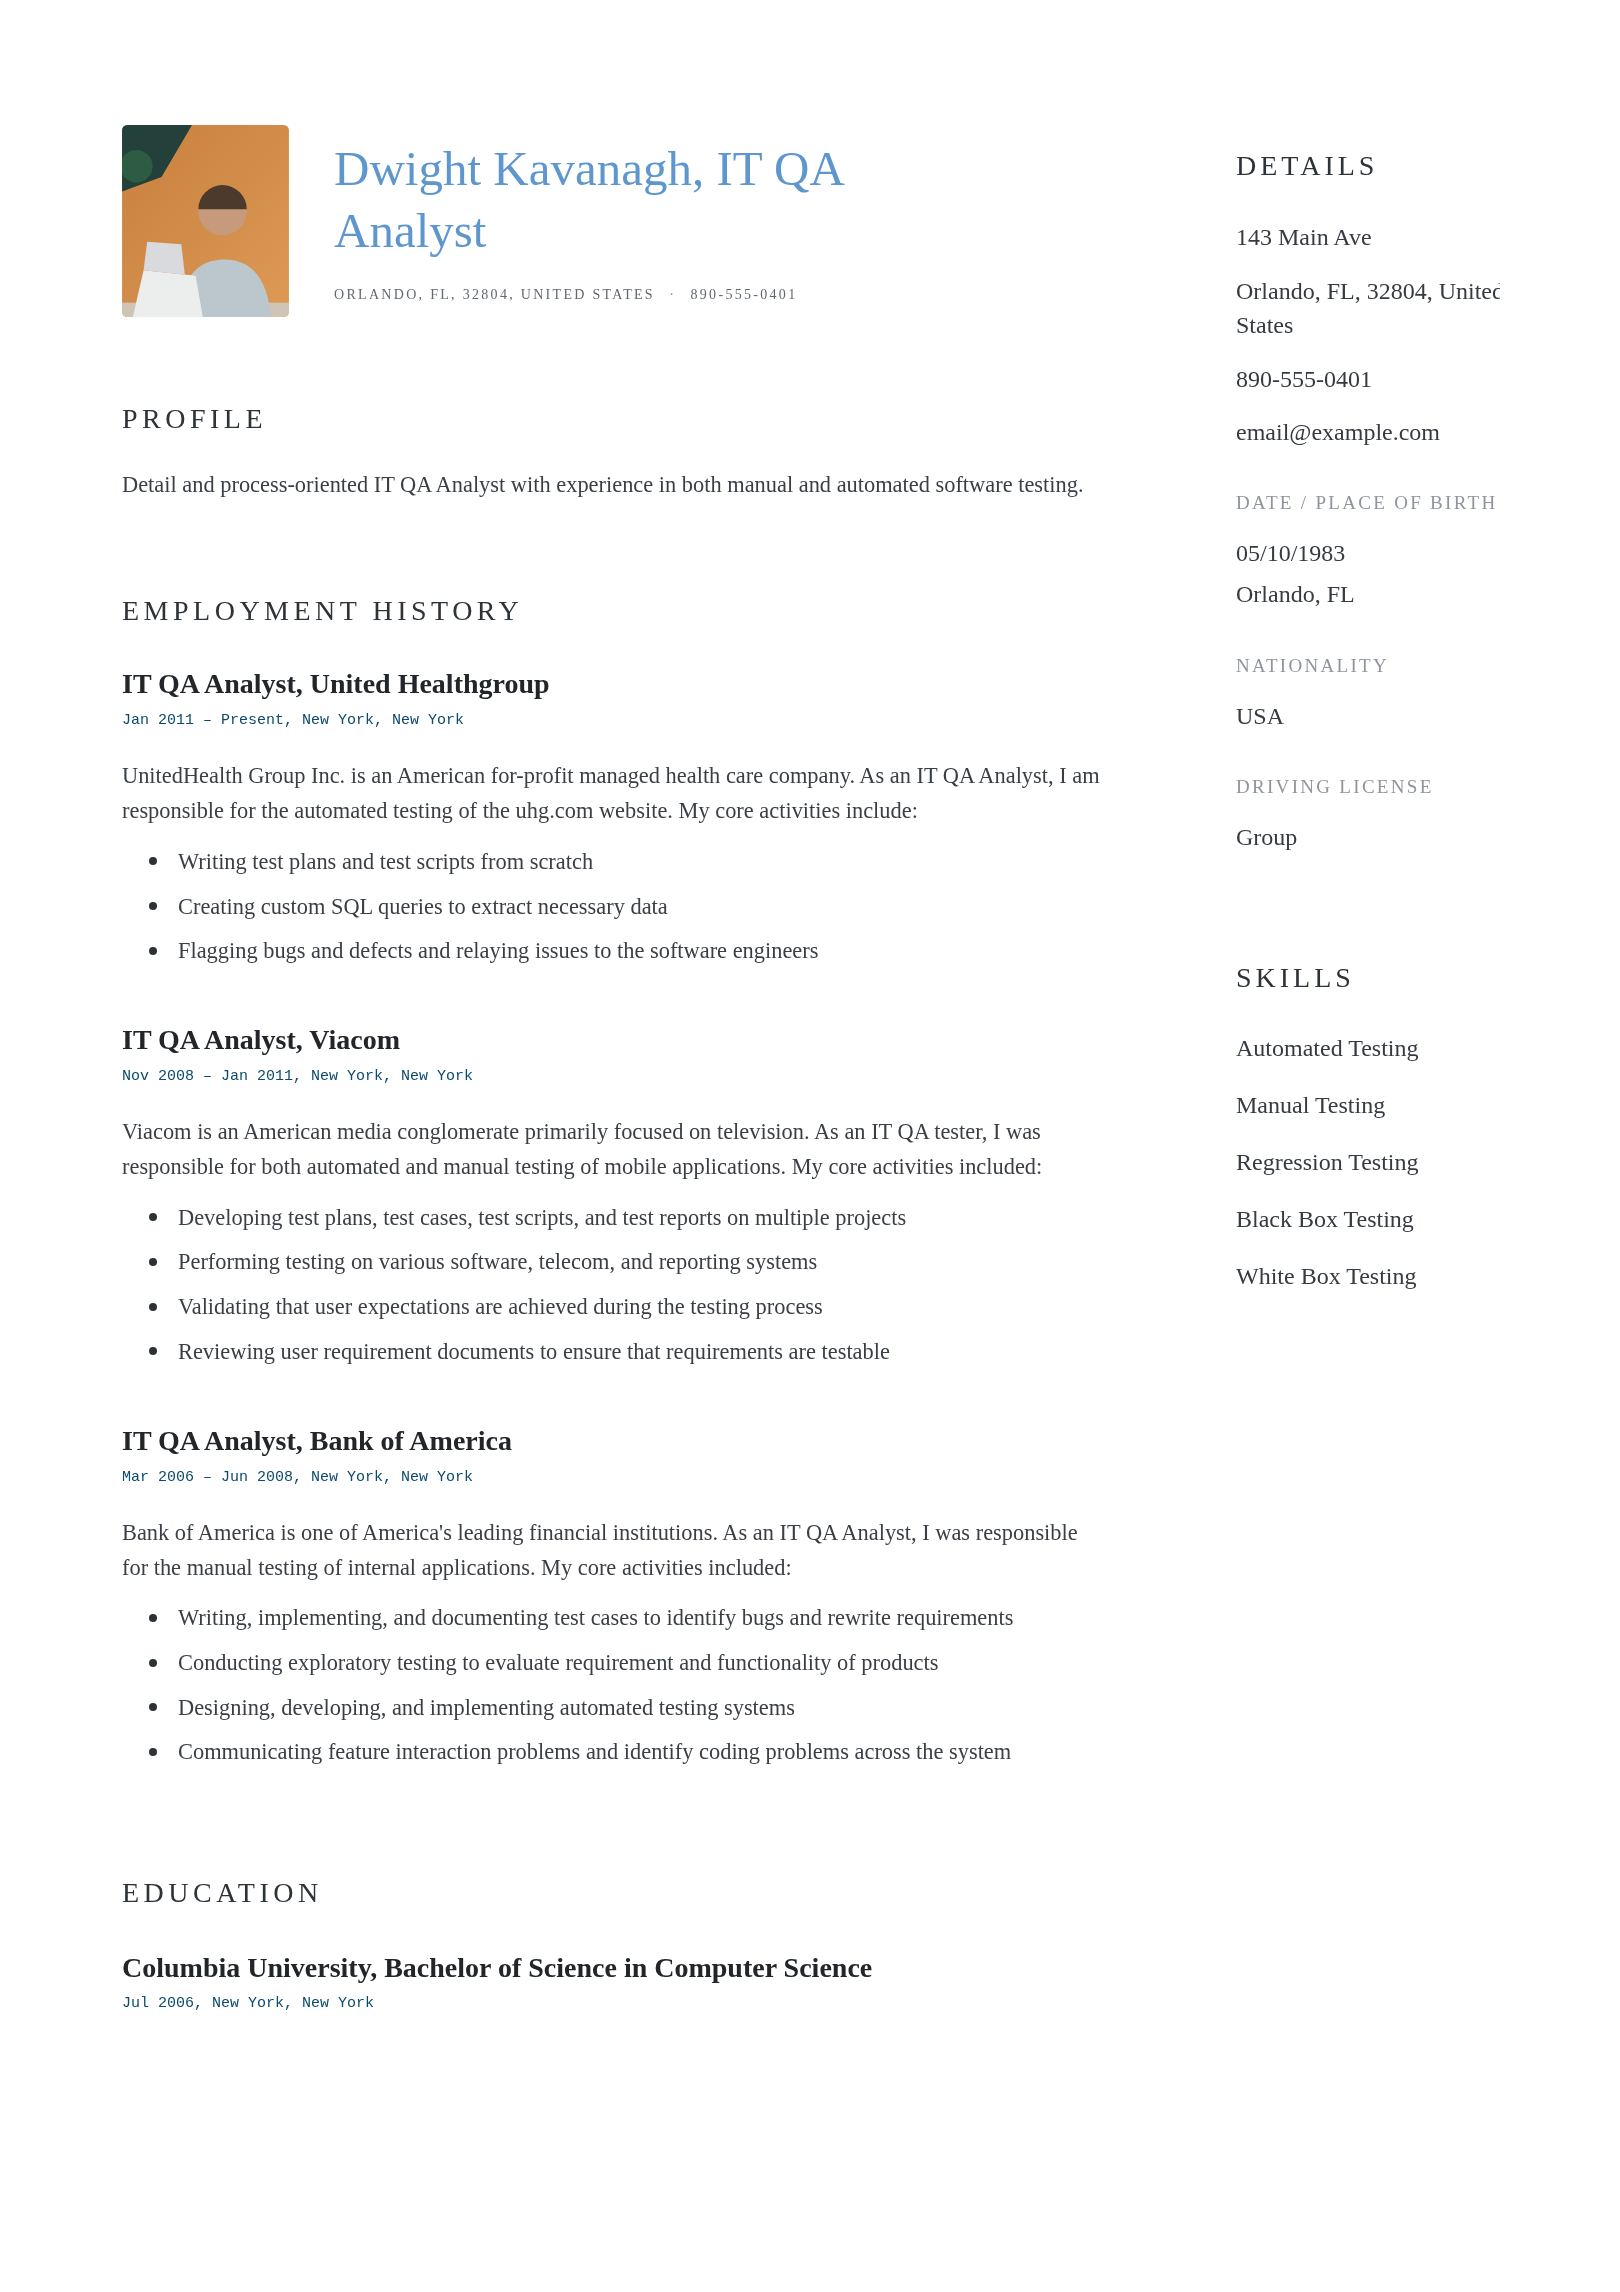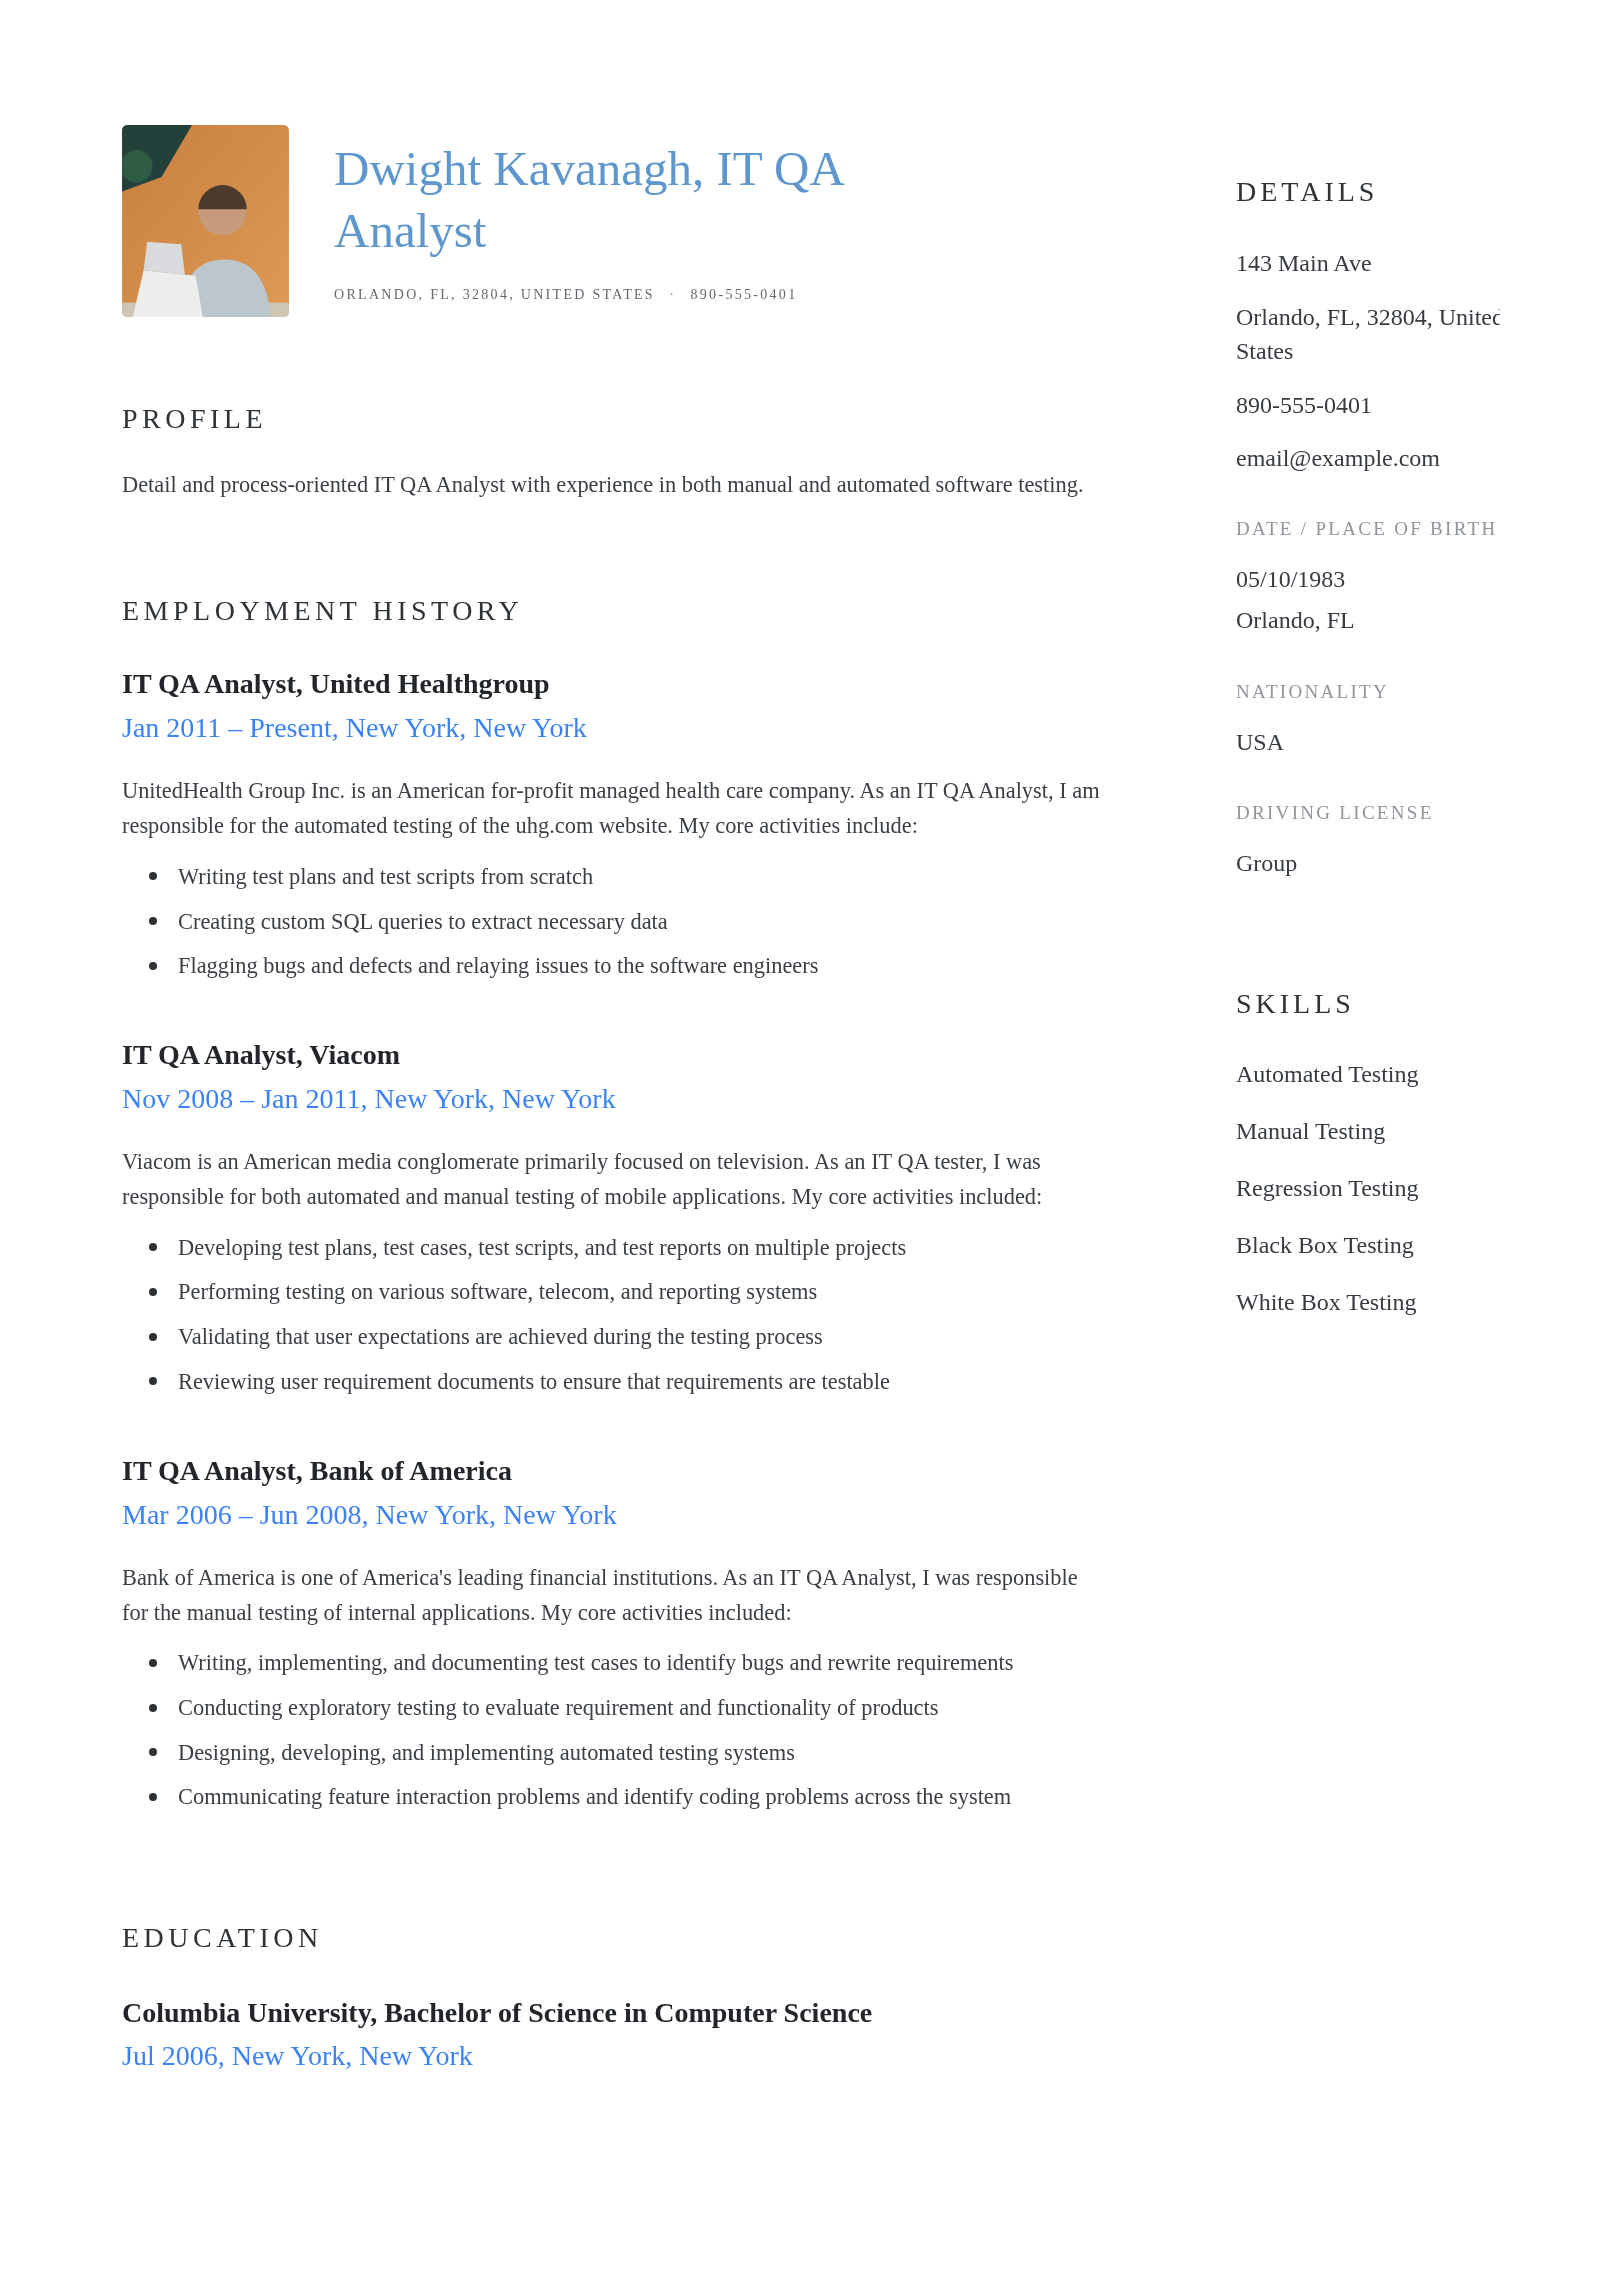--- a/index.html
+++ b/index.html
@@ -50,21 +50,21 @@
     letter-spacing: 4.5px;
     color: #2e3338;
     margin-bottom: 32px;
   }
   .body-text { font-size: 22.4px; line-height: 1.58; color: #3a3f45; }
   .profile-sec { margin-bottom: 93px; }
   .employment-sec .section-heading { margin-bottom: 41px; }
   .job { margin-bottom: 56px; }
   .job:last-child { margin-bottom: 0; }
   .job-title { font-size: 28px; font-weight: 700; color: #22262b; margin-bottom: 11.6px; }
-  .job-dates { font-size: 28px; color: #3b82f6; margin-bottom: 29px; }
+  .job-dates { font-size: 15px; color: #0c4a6e; margin-bottom: 29px; font-family: Liberation Mono, monospace; }
   .bullets { list-style: none; margin-top: 16px; }
   .bullets li {
     position: relative;
     padding-left: 56px;
     font-size: 22.4px;
     line-height: 1.52;
     color: #3a3f45;
     margin-bottom: 10.7px;
   }
   .bullets li::before {
@@ -78,21 +78,20 @@
   .education-sec { margin-top: 107px; }
   .education-sec .section-heading { margin-bottom: 43px; }
 
   
   .side-heading {
     font-size: 28px;
     font-weight: 400;
     letter-spacing: 4px;
     color: #2e3338;
     margin-bottom: 38px;
-    margin-top: 26px;
   }
   .side-text {
     font-size: 24px;
     line-height: 1.42;
     color: #363b41;
     margin-bottom: 19.7px;
   }
   .side-label {
     font-size: 19px;
     letter-spacing: 2.3px;

